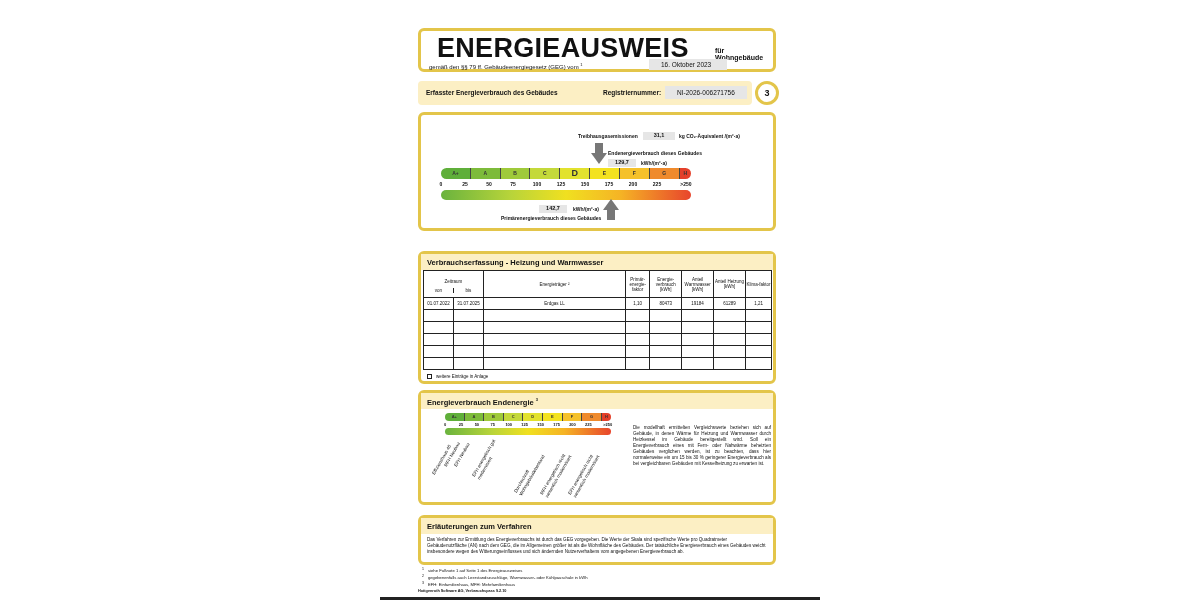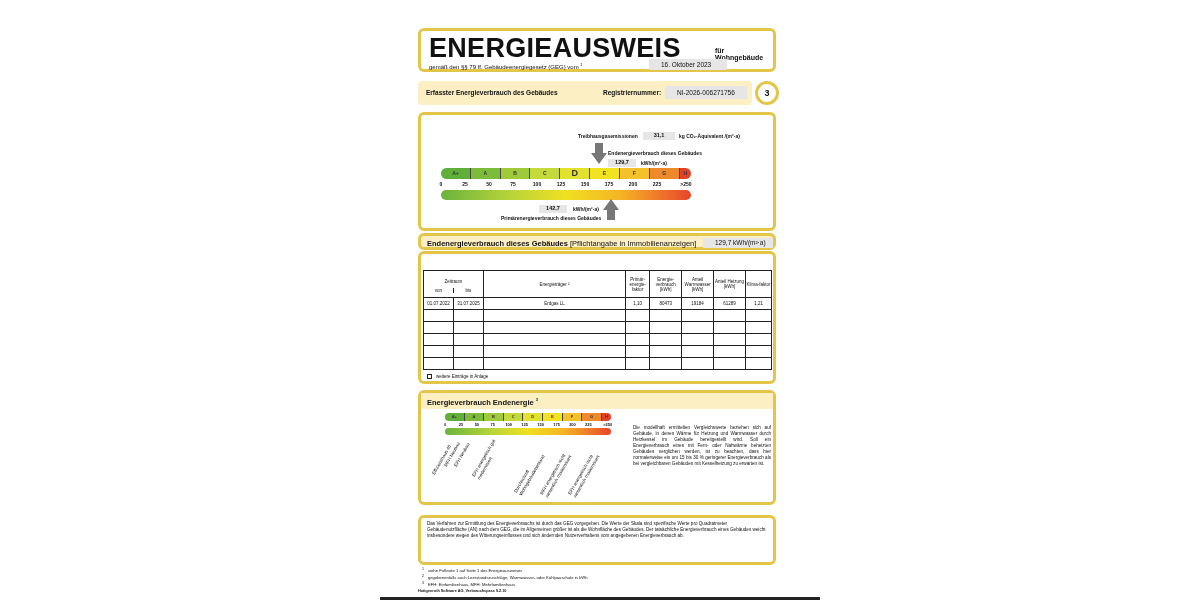--- a/index.html
+++ b/index.html
@@ -6,21 +6,21 @@
   html, body { width: 1200px; height: 600px; background: #ffffff; overflow: hidden; }
   body { font-family: "Liberation Sans", sans-serif; color: #111; position: relative; }
 
   .page { position: absolute; left: 382px; top: 0; width: 436px; height: 600px; background: #fff; }
   .bottom-strip { position: absolute; left: 380px; top: 597px; width: 440px; height: 3px; background: #222; }
 
   .box { position: absolute; border: 3px solid #e3c54a; border-radius: 6px; background: #fff; }
 
   
   .hdr { left: 36px; top: 28px; width: 358px; height: 44px; }
-  .hdr .big { position: absolute; left: 8px; top: 2px; font-size: 27px; font-weight: bold; letter-spacing: 0.3px; }
+  .hdr .big { position: absolute; left: 16px; top: 2px; font-size: 27px; font-weight: bold; letter-spacing: 0.3px; }
   .hdr .sub { position: absolute; left: 294px; top: 16px; font-size: 7px; font-weight: bold; }
   .hdr .law { position: absolute; left: 8px; top: 31px; font-size: 6px; }
   .hdr .law sup { font-size: 4px; }
   .hdr .date { position: absolute; left: 228px; top: 28px; width: 78px; height: 11px; background: #e6e6e6; font-size: 6.5px; padding: 2px 0 0 12px; }
 
   
   .reg { position: absolute; left: 36px; top: 81px; width: 334px; height: 24px; background: #fcefc4; border-radius: 4px; }
   .reg .l { position: absolute; left: 8px; top: 8px; font-size: 6.5px; font-weight: bold; }
   .reg .m { position: absolute; left: 185px; top: 8px; font-size: 6.5px; font-weight: bold; }
   .reg .v { position: absolute; left: 247px; top: 5px; width: 82px; height: 13px; background: #e6e6e6; font-size: 6.5px; padding: 3px 0 0 12px; }
@@ -129,26 +129,23 @@
     <div style="position:absolute; left:182px; top:84px;">
       <div style="width:0;height:0;border-left:8px solid transparent;border-right:8px solid transparent;border-bottom:11px solid #777;"></div>
       <div style="width:8px; height:10px; background:#777; margin-left:4px;"></div>
     </div>
 
     <div class="valbox" style="left:118px; top:90px; width:28px; height:8px;">142,7</div>
     <div class="small" style="left:152px; top:91px;">kWh/(m²·a)</div>
     <div class="small" style="left:80px; top:100px;">Primärenergieverbrauch dieses Gebäudes</div>
   </div>
 
-  <div class="box endbar">
-    <div class="t"><span style="font-weight:bold">Endenergieverbrauch dieses Gebäudes</span> <span>[Pflichtangabe in Immobilienanzeigen]</span></div>
-    <div class="v">129,7 kWh/(m²·a)</div>
-  </div>
 
   <div class="box tbox">
+    <div class="sect-title">Verbrauchserfassung - Heizung und Warmwasser</div>
     <table>
       <colgroup>
         <col style="width:30px">
           <col style="width:30px">
           <col style="width:143px">
           <col style="width:24px">
           <col style="width:32px">
           <col style="width:32px">
           <col style="width:32px">
           <col style="width:26px">
@@ -271,20 +268,21 @@
     <div class="rot" style="left:32px; top:72px;">EFH Neubau</div>
     <div class="rot" style="left:50px; top:82px; width:42px; white-space:normal;">EFH energetisch gut modernisiert</div>
     <div class="rot" style="left:92px; top:98px; width:50px; white-space:normal;">Durchschnitt Wohngebäudebestand</div>
     <div class="rot" style="left:118px; top:100px; width:58px; white-space:normal;">MFH energetisch nicht wesentlich modernisiert</div>
     <div class="rot" style="left:146px; top:100px; width:58px; white-space:normal;">EFH energetisch nicht wesentlich modernisiert</div>
 
     <p>Die modellhaft ermittelten Vergleichswerte beziehen sich auf Gebäude, in denen Wärme für Heizung und Warmwasser durch Heizkessel im Gebäude bereitgestellt wird. Soll ein Energieverbrauch eines mit Fern- oder Nahwärme beheizten Gebäudes verglichen werden, ist zu beachten, dass hier normalerweise ein um 15 bis 30 % geringerer Energieverbrauch als bei vergleichbaren Gebäuden mit Kesselheizung zu erwarten ist.</p>
   </div>
 
   <div class="box expl">
+    <div class="sect-title">Erläuterungen zum Verfahren</div>
     <p>Das Verfahren zur Ermittlung des Energieverbrauchs ist durch das GEG vorgegeben. Die Werte der Skala sind spezifische Werte pro Quadratmeter Gebäudenutzfläche (AN) nach dem GEG, die im Allgemeinen größer ist als die Wohnfläche des Gebäudes. Der tatsächliche Energieverbrauch eines Gebäudes weicht insbesondere wegen des Witterungseinflusses und sich ändernden Nutzerverhaltens vom angegebenen Energieverbrauch ab.</p>
   </div>
 
   <div class="foot" style="top:567px;"><sup>1</sup><span>siehe Fußnote 1 auf Seite 1 des Energieausweises</span></div>
   <div class="foot" style="top:574px;"><sup>2</sup><span>gegebenenfalls auch Leerstandszuschläge, Warmwasser- oder Kühlpauschale in kWh</span></div>
   <div class="foot" style="top:581px;"><sup>3</sup><span>EFH: Einfamilienhaus, MFH: Mehrfamilienhaus</span></div>
   <div class="foot" style="top:589px; left:36px; font-weight:bold; font-size:3.8px;">Hottgenroth Software AG, Verbrauchspass 9.2.10</div>
 </div>
 
 <div class="bottom-strip"></div>

